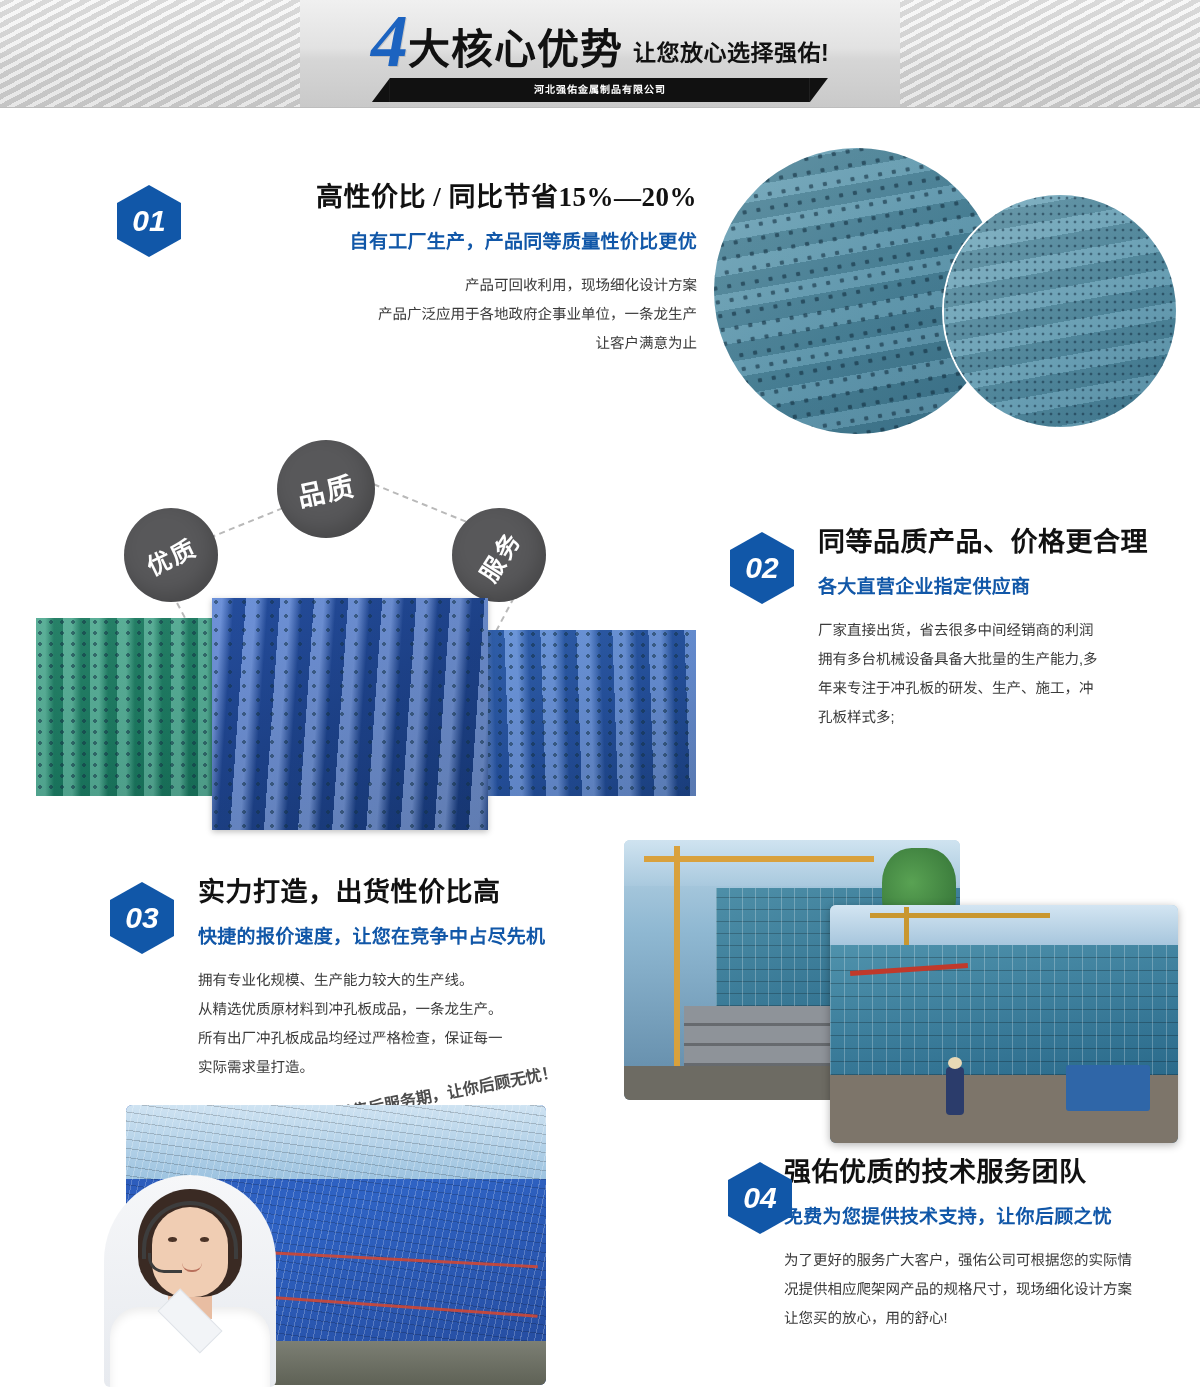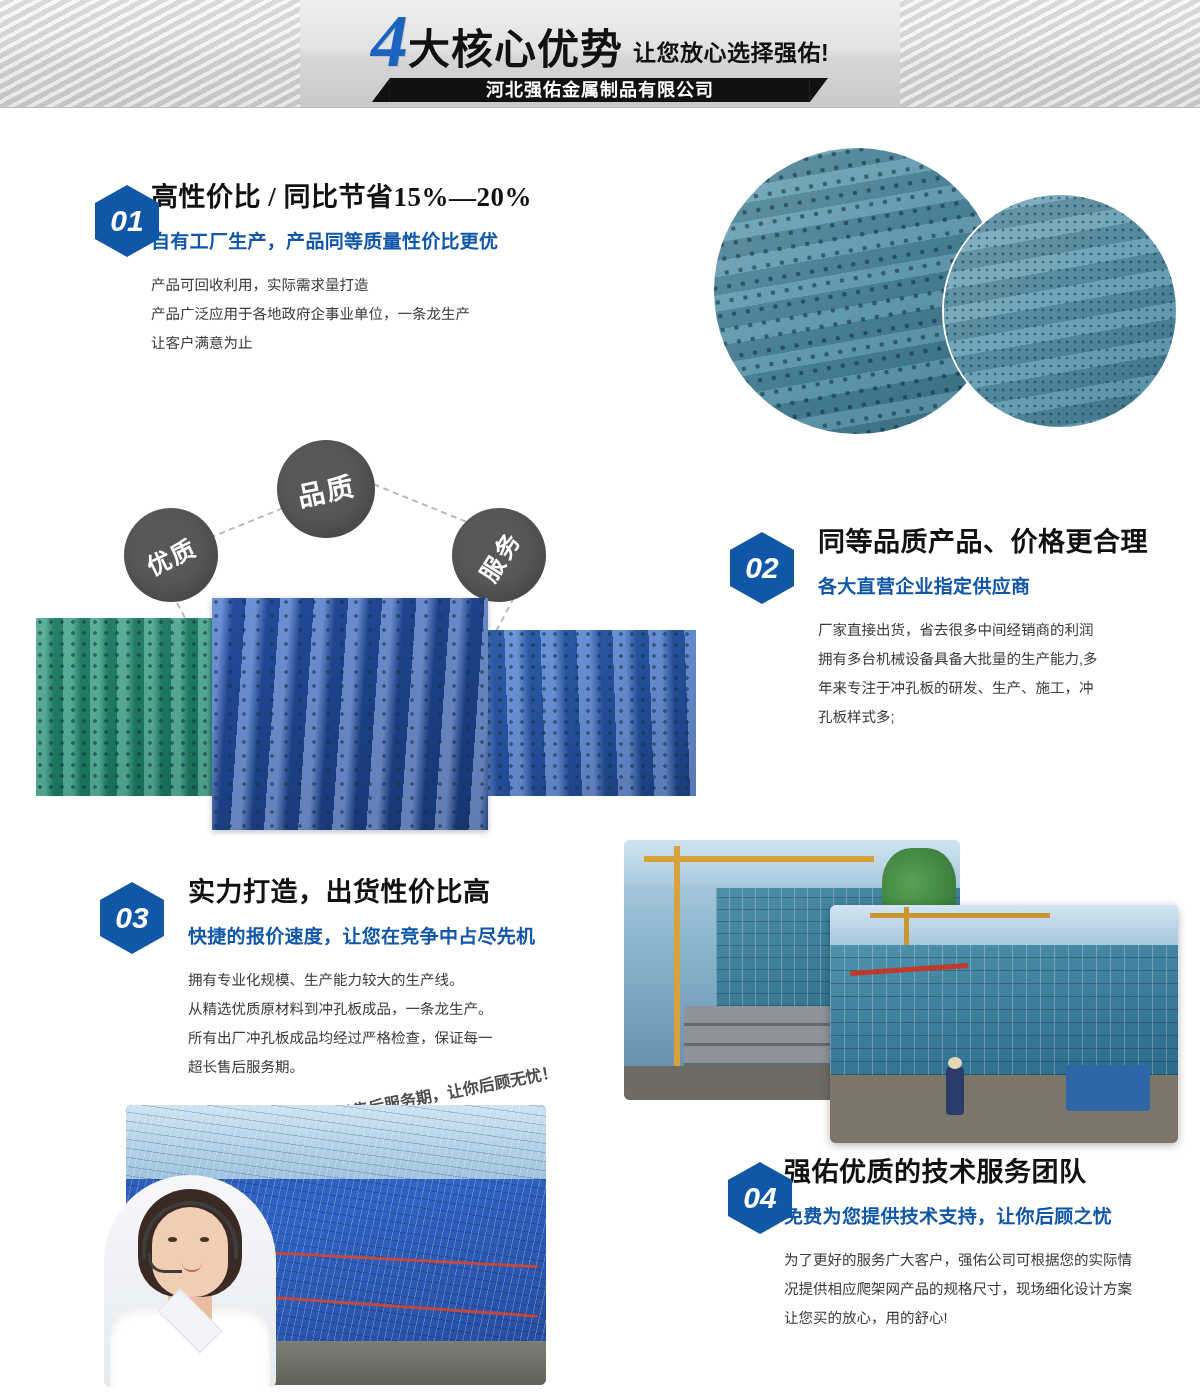--- a/index.html
+++ b/index.html
@@ -78,21 +78,21 @@
     padding-bottom: 8px;
     padding-left: 8px;
   }
   .hdr-bar {
     position: relative;
     margin: 2px auto 0;
     width: 420px;
     height: 24px;
     background: #111111;
     color: #ffffff;
-    font-size: 18px;
+    font-size: 10px;
     font-weight: bold;
     line-height: 24px;
     letter-spacing: 1px;
     text-align: center;
   }
   .hdr-bar::after {
     content: "";
     position: absolute;
     right: -18px; top: 0;
     width: 0; height: 0;
@@ -339,27 +339,27 @@
     <div class="hdr-center">
       <div class="hdr-title-row">
         <div class="hdr-num">4</div>
         <div class="hdr-main">大核心优势</div>
         <div class="hdr-sub">让您放心选择强佑!</div>
       </div>
       <div class="hdr-bar">河北强佑金属制品有限公司</div>
     </div>
   </div>
 
-  <div class="block" style="left:95px; top:175px; width:580px;">
+  <div class="block" style="left:117px; top:175px; width:580px;text-align:right;">
     <div class="hexnum" style="left:0; top:10px;">01</div>
     <div style="margin-left:56px;font-family:Liberation Serif, serif;">
       <div class="b-title">高性价比 / 同比节省15%—20%</div>
       <div class="b-subtitle">自有工厂生产，产品同等质量性价比更优</div>
       <div class="b-body">
-        <div>产品可回收利用，实际需求量打造</div>
+        <div>产品可回收利用，现场细化设计方案</div>
         <div>产品广泛应用于各地政府企事业单位，一条龙生产</div>
         <div>让客户满意为止</div>
       </div>
     </div>
   </div>
 
   <div class="circ1">
     <div class="slantrows"></div>
     <div class="dotgrid"></div>
   </div>
@@ -403,30 +403,30 @@
       <div class="b-subtitle">各大直营企业指定供应商</div>
       <div class="b-body">
         <div>厂家直接出货，省去很多中间经销商的利润</div>
         <div>拥有多台机械设备具备大批量的生产能力,多</div>
         <div>年来专注于冲孔板的研发、生产、施工，冲</div>
         <div>孔板样式多;</div>
       </div>
     </div>
   </div>
 
-  <div class="block" style="left:100px; top:870px; width:540px;">
+  <div class="block" style="left:110px; top:870px; width:540px;">
     <div class="hexnum" style="left:0; top:12px;">03</div>
     <div style="margin-left:88px;">
       <div class="b-title">实力打造，出货性价比高</div>
       <div class="b-subtitle">快捷的报价速度，让您在竞争中占尽先机</div>
       <div class="b-body">
         <div>拥有专业化规模、生产能力较大的生产线。</div>
         <div>从精选优质原材料到冲孔板成品，一条龙生产。</div>
         <div>所有出厂冲孔板成品均经过严格检查，保证每一</div>
-        <div>超长售后服务期。</div>
+        <div>实际需求量打造。</div>
       </div>
     </div>
   </div>
 
   <div class="photo rounded c1">
     <div style="position:absolute;left:0;top:0;width:100%;height:46px;background:linear-gradient(180deg,#cfe3f0,#a9c9de);"></div>
     <div style="position:absolute;left:50px;top:6px;width:6px;height:230px;background:#d9a13c;"></div>
     <div style="position:absolute;left:20px;top:16px;width:230px;height:6px;background:#d9a13c;"></div>
     <div style="position:absolute;left:92px;top:48px;width:244px;height:118px;background:linear-gradient(160deg,#4e8fa8,#2d6d8c);">
       <div style="position:absolute;inset:0;background-image:repeating-linear-gradient(90deg,rgba(255,255,255,.25) 0 1px,rgba(0,0,0,0) 1px 13px),repeating-linear-gradient(0deg,rgba(0,0,0,.22) 0 1px,rgba(0,0,0,0) 1px 12px);"></div>

